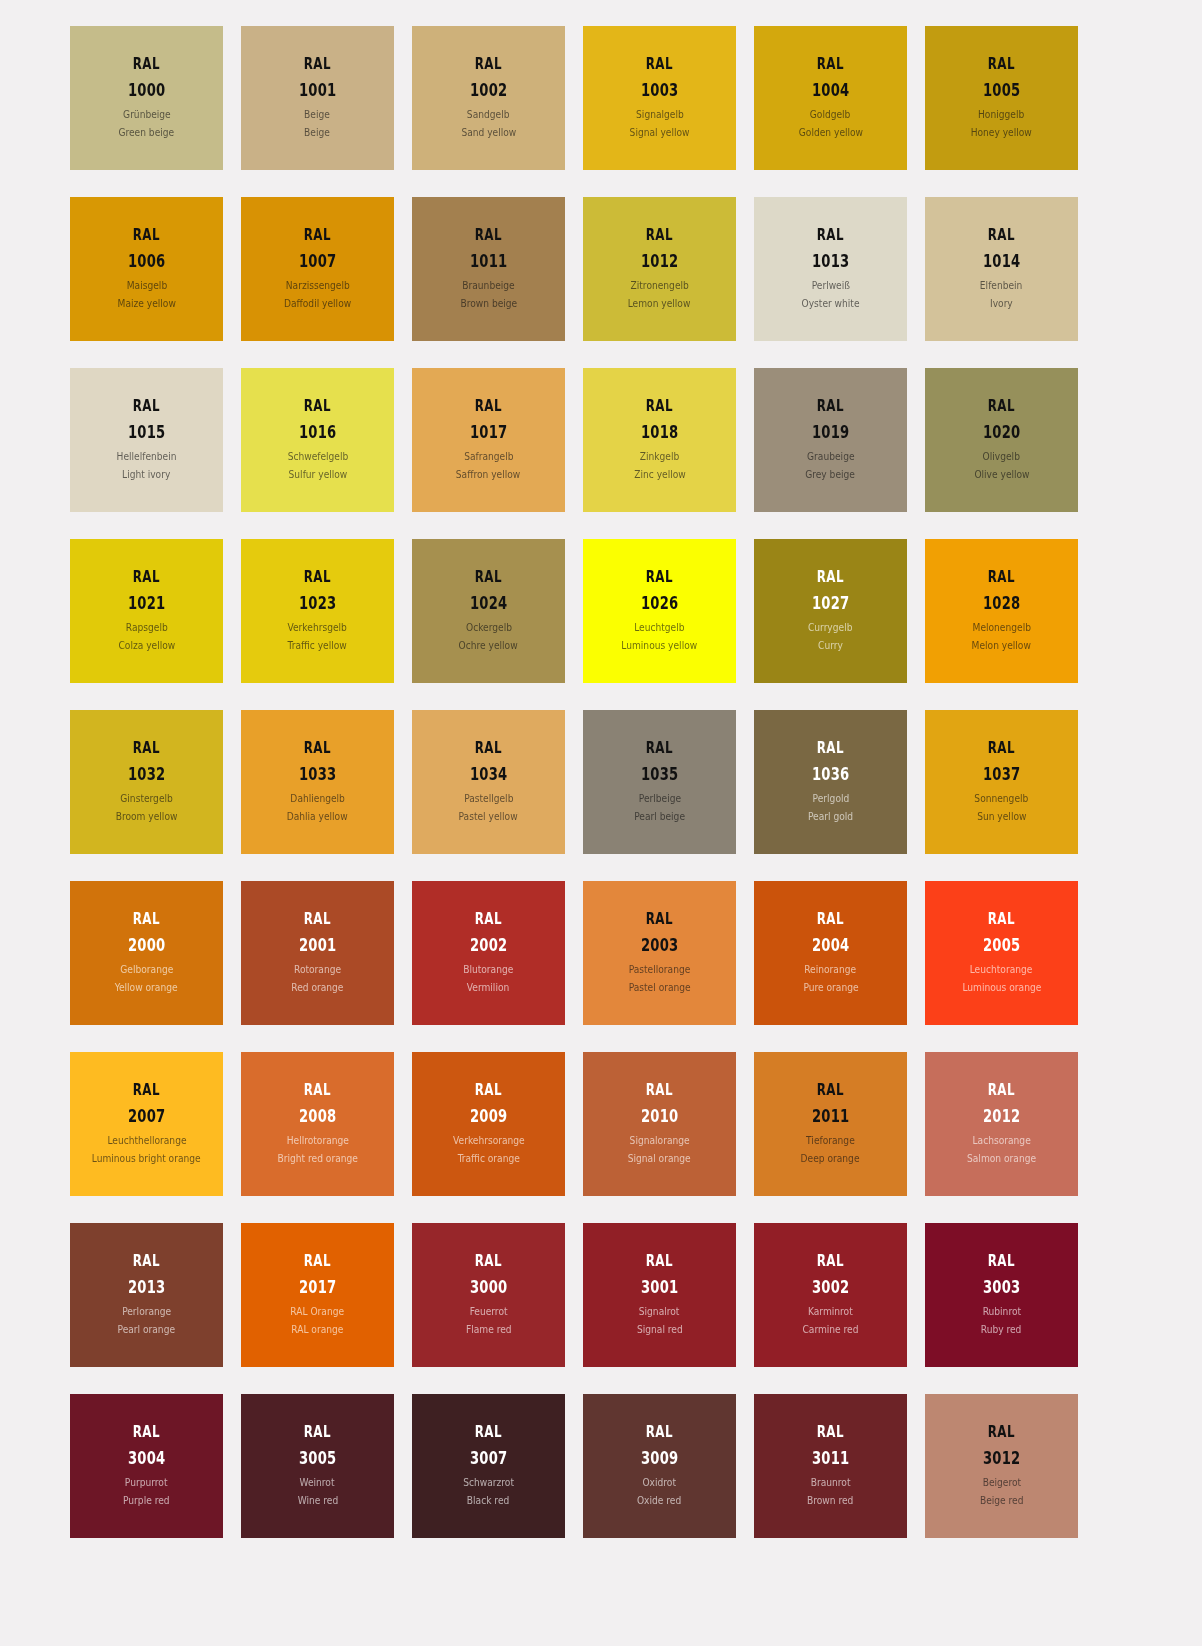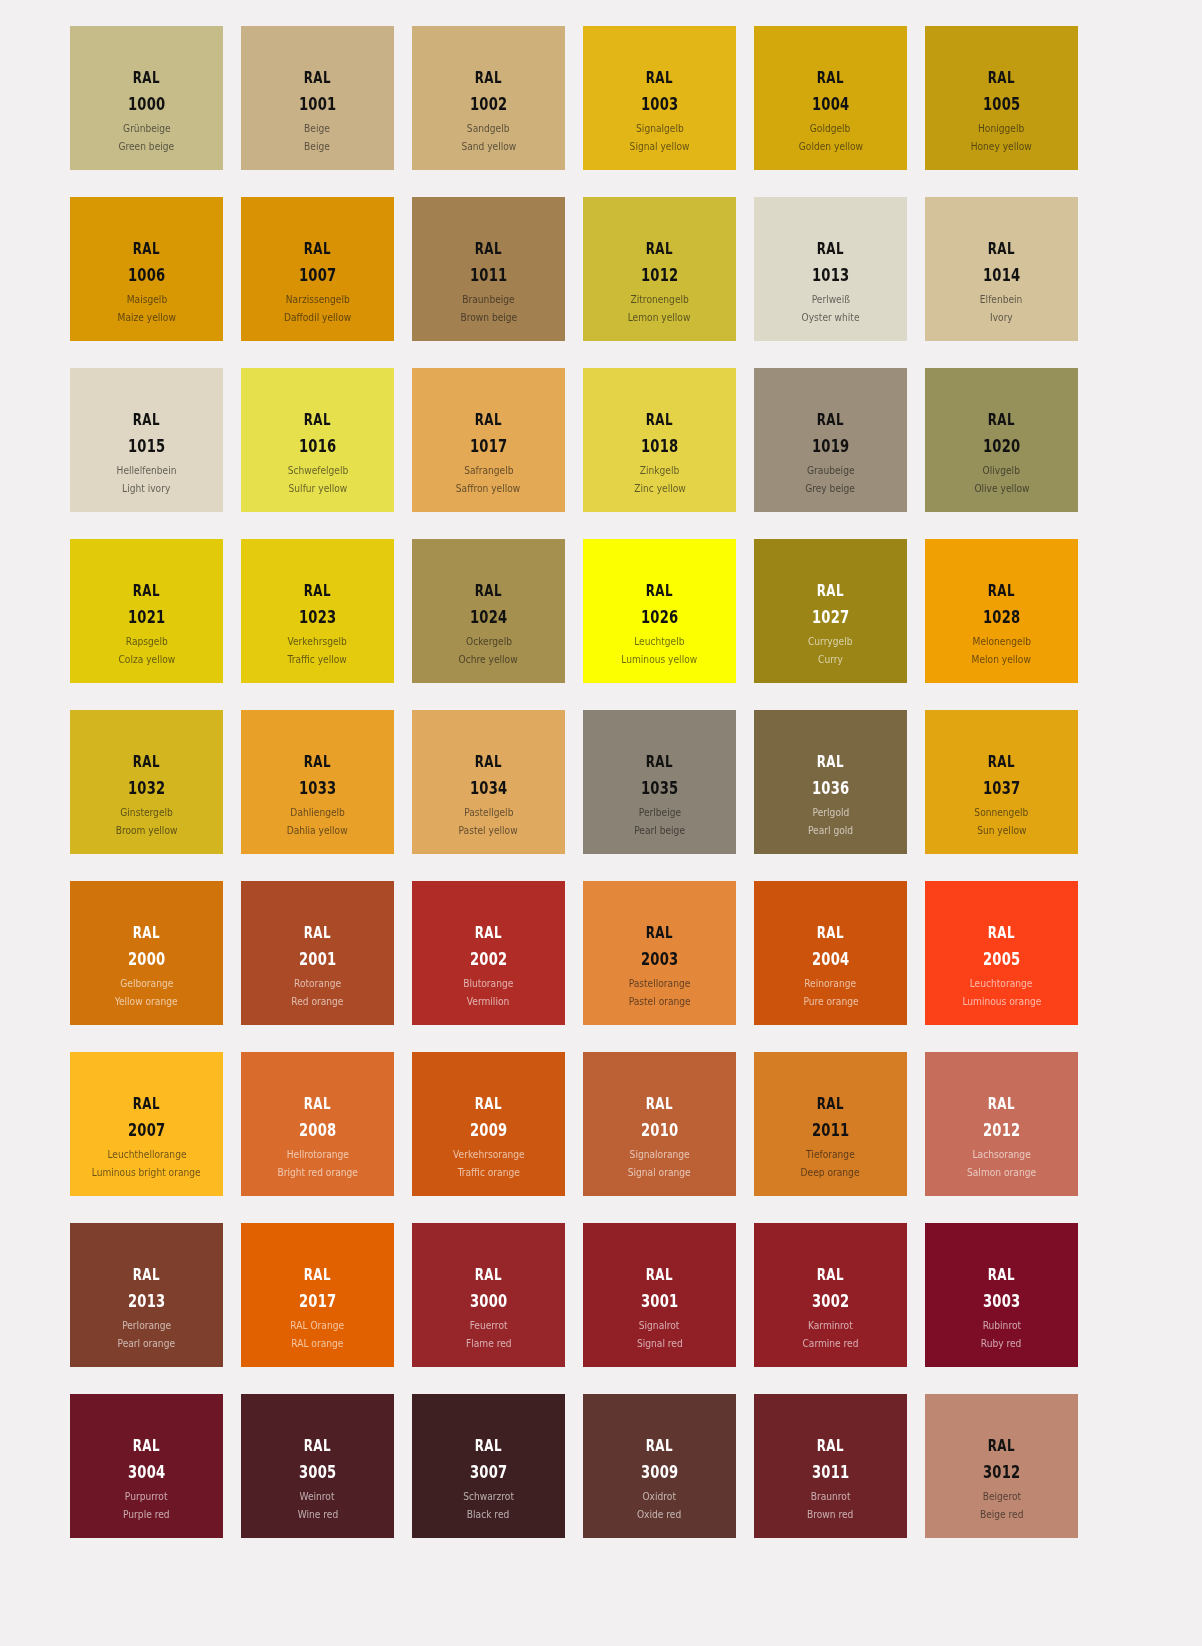--- a/index.html
+++ b/index.html
@@ -19,21 +19,21 @@
     padding: 26px 70px 0 70px;
     display: grid;
     grid-template-columns: repeat(6, 153px);
     column-gap: 18px;
     row-gap: 27px;
   }
   .swatch {
     width: 153px;
     height: 144px;
     box-sizing: border-box;
-    padding-top: 44px;
+    padding-top: 30px;
     display: flex;
     flex-direction: column;
     align-items: center;
     color: #111111;
   }
   .swatch.light-text {
     color: #ffffff;
   }
   .ral-word {
     font-family: "DejaVu Sans Condensed", "Liberation Sans Narrow", "Liberation Sans", sans-serif;

